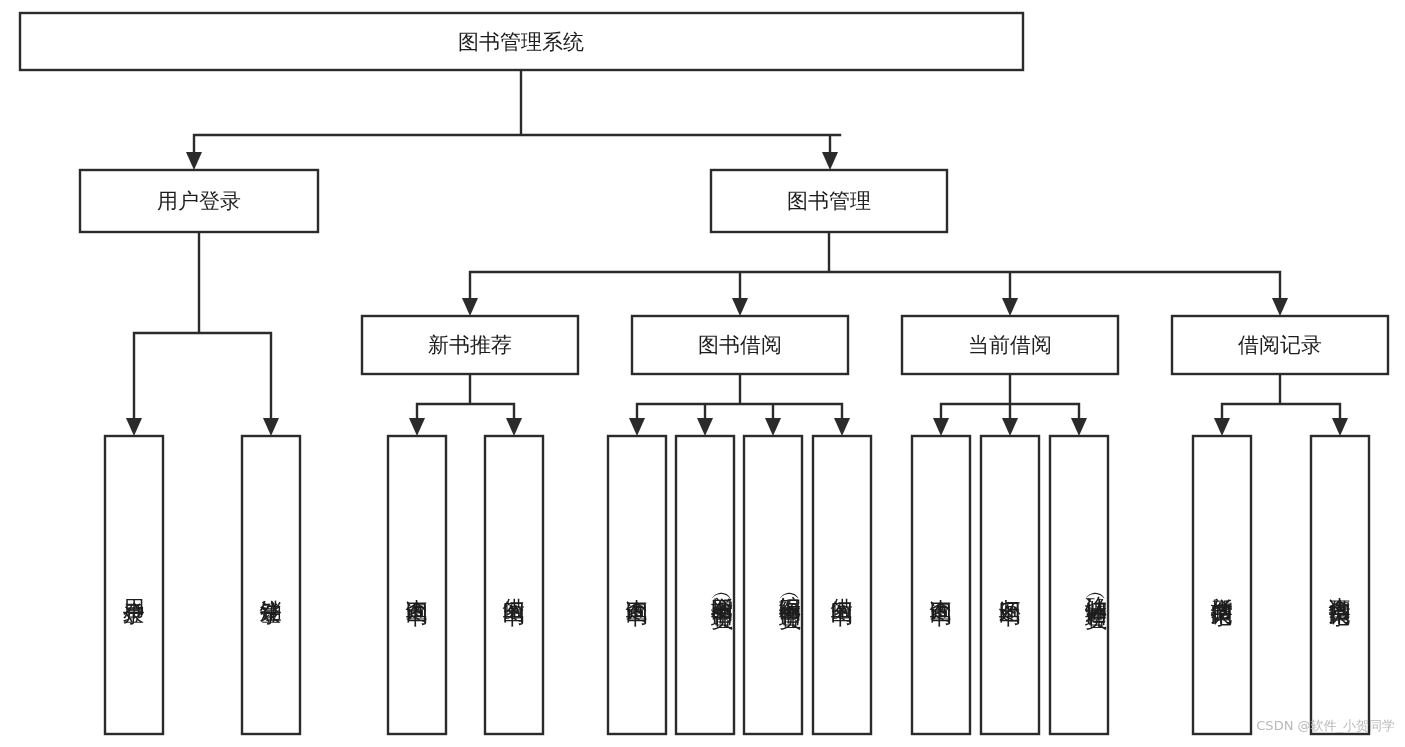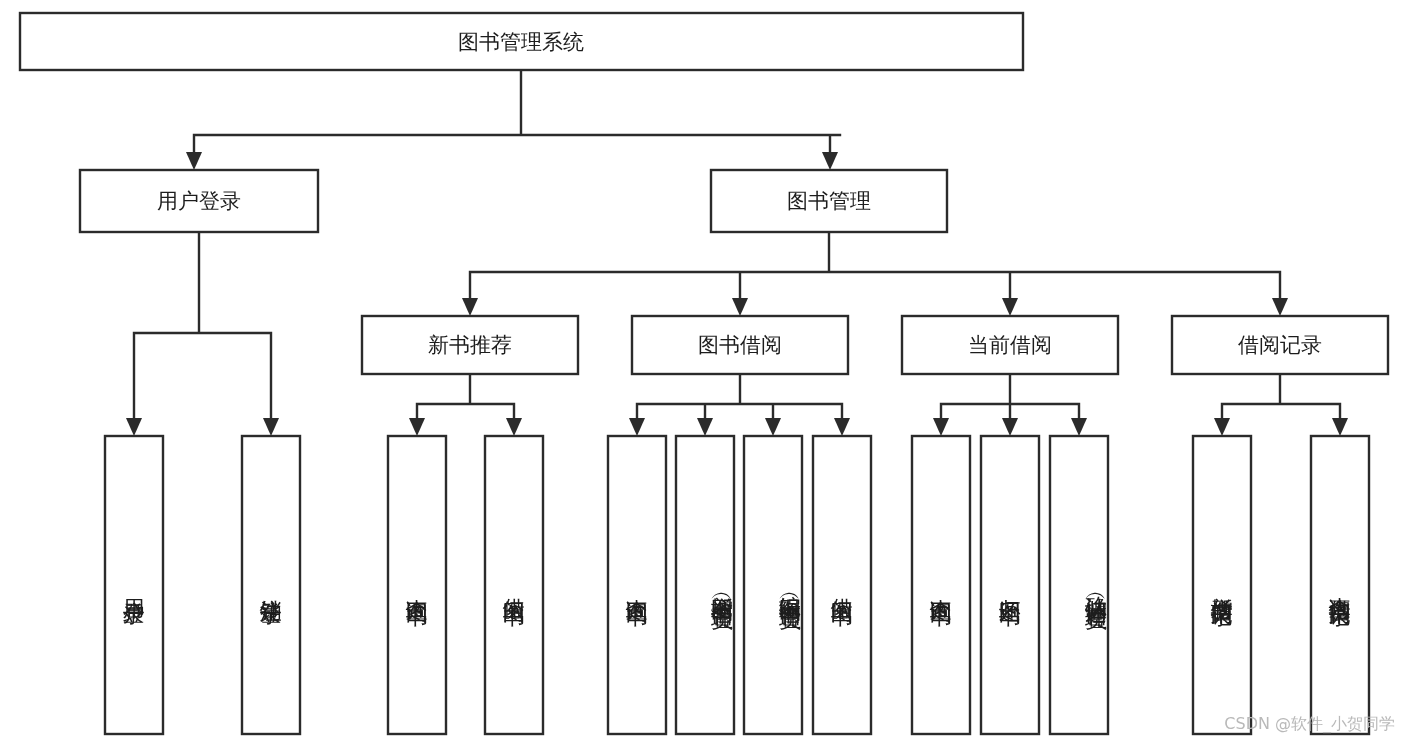--- a/index.html
+++ b/index.html
@@ -71,21 +71,21 @@
   .leaf-label.top {
     display: flex;
     align-items: flex-start;
     justify-content: center;
   }
   .watermark {
     position: absolute;
     right: 10px;
     bottom: 6px;
     font-family: "DejaVu Sans", "Liberation Sans", sans-serif;
-    font-size: 16px;
+    font-size: 13px;
     color: #b9b9b9;
     white-space: nowrap;
     pointer-events: none;
   }
 </style>
 </head>
 <body>
 
 <div id="diagram-root">
 

